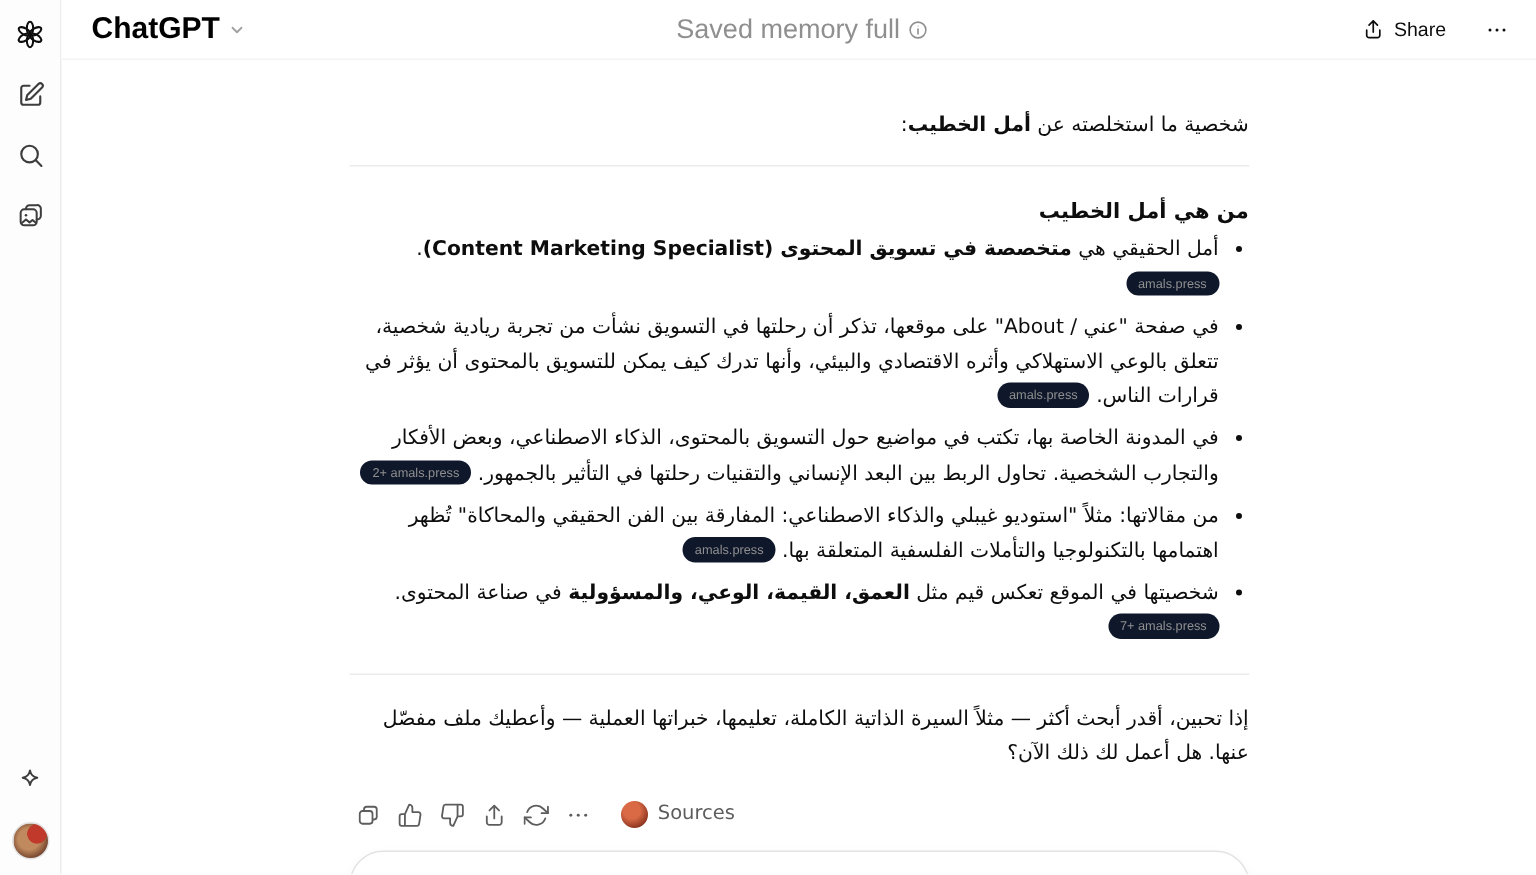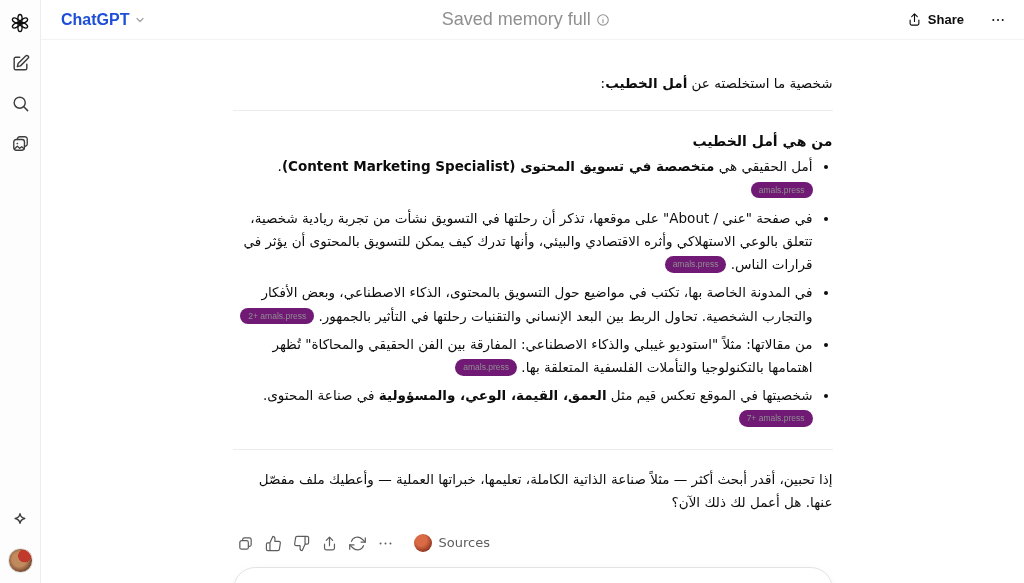--- a/index.html
+++ b/index.html
@@ -30,24 +30,24 @@
   }
 
   
   .main { flex:1; display:flex; flex-direction:column; height:100%; min-width:0; }
 
   .topbar {
     height:40px; flex:0 0 40px; display:flex; align-items:center;
     padding:0 14px 0 14px; border-bottom:1px solid #f3f3f3; background:#fff;
   }
   .model-btn { display:flex; align-items:center; gap:5px; cursor:pointer; padding:4px 6px; border-radius:8px;}
-  .model-name { font-size:16px; font-weight:700; color:#1d4ed8; }
+  .model-name { font-size:20px; font-weight:700; color:#000000; }
   .topbar-center { flex:1; display:flex; align-items:center; justify-content:center; gap:5px;
     font-size:18px; color:#8f8f8f; }
-  .topbar-right { display:flex; align-items:center; gap:14px;font-weight:bold; }
+  .topbar-right { display:flex; align-items:center; gap:14px; }
   .share-btn { display:flex; align-items:center; gap:6px; font-size:13px; color:#0d0d0d;
     padding:5px 8px; border-radius:8px; cursor:pointer; }
   .more-btn { display:flex; align-items:center; cursor:pointer; padding:4px; border-radius:8px;}
 
   
   .scroll { flex:1; display:flex; flex-direction:column; overflow:hidden; }
   .col { width:600px; margin:0 auto; }
   .message {
     direction:rtl; text-align:right;
     font-family:"DejaVu Sans","Liberation Sans",sans-serif;
@@ -57,21 +57,21 @@
   .message b { font-weight:700; }
   .divider { border:none; border-top:1px solid #ececec; margin:15px 0; }
   .msg-heading {
     font-size:14px; font-weight:700; margin:18px 0 0;
     font-family:"DejaVu Sans","Liberation Sans",sans-serif;
   }
   ul.bullets { list-style:disc; padding:0 20px 0 0; margin:2px 0 0; }
   ul.bullets li { margin-bottom:5px; }
   .badge {
     display:inline-block; direction:ltr; unicode-bidi:isolate;
-    background:#701a75; color:#8f8f8f;
+    background:#0f172a; color:#8f8f8f;
     font-family:"Liberation Sans",sans-serif;
     font-size:8.5px; line-height:1; padding:4px 8px; border-radius:10px;
     vertical-align:2px; cursor:pointer; white-space:nowrap;
   }
   .closing { margin-top:2px; }
 
   .actions { direction:ltr; display:flex; align-items:center; gap:2px; margin-top:14px; }
   .act { width:26px; height:26px; display:flex; align-items:center; justify-content:center;
     border-radius:6px; cursor:pointer; color:#5d5d5d; }
   .sources-chip { display:flex; align-items:center; gap:7px; margin-left:8px;
@@ -180,21 +180,21 @@
         <hr class="divider">
         <h2 class="msg-heading">من هي أمل الخطيب</h2>
         <ul class="bullets">
             <li><span>أمل الحقيقي هي </span><b>متخصصة في تسويق المحتوى (Content Marketing Specialist)</b><span>.</span> <span class="badge" dir="ltr">amals.press</span></li>
             <li><span>في صفحة "عني / About" على موقعها، تذكر أن رحلتها في التسويق نشأت من تجربة ريادية شخصية، تتعلق بالوعي الاستهلاكي وأثره الاقتصادي والبيئي، وأنها تدرك كيف يمكن للتسويق بالمحتوى أن يؤثر في قرارات الناس.</span> <span class="badge" dir="ltr">amals.press</span></li>
             <li><span>في المدونة الخاصة بها، تكتب في مواضيع حول التسويق بالمحتوى، الذكاء الاصطناعي، وبعض الأفكار والتجارب الشخصية. تحاول الربط بين البعد الإنساني والتقنيات رحلتها في التأثير بالجمهور.</span> <span class="badge" dir="ltr">2+ amals.press</span></li>
             <li><span>من مقالاتها: مثلاً "استوديو غيبلي والذكاء الاصطناعي: المفارقة بين الفن الحقيقي والمحاكاة" تُظهر اهتمامها بالتكنولوجيا والتأملات الفلسفية المتعلقة بها.</span> <span class="badge" dir="ltr">amals.press</span></li>
             <li><span>شخصيتها في الموقع تعكس قيم مثل </span><b>العمق، القيمة، الوعي، والمسؤولية</b><span> في صناعة المحتوى.</span> <span class="badge" dir="ltr">7+ amals.press</span></li>
           </ul>
         <hr class="divider" style="margin-top:18px; margin-bottom:18px;">
-        <p class="closing">إذا تحبين، أقدر أبحث أكثر — مثلاً صناعة الذاتية الكاملة، تعليمها، خبراتها العملية — وأعطيك ملف مفصّل عنها. هل أعمل لك ذلك الآن؟</p>
+        <p class="closing">إذا تحبين، أقدر أبحث أكثر — مثلاً السيرة الذاتية الكاملة، تعليمها، خبراتها العملية — وأعطيك ملف مفصّل عنها. هل أعمل لك ذلك الآن؟</p>
 
         <div class="actions">
           <div class="act">
             <svg width="17" height="17" viewBox="0 0 24 24" fill="none" stroke="currentColor" stroke-width="1.7" stroke-linejoin="round">
               <rect x="4" y="8" width="12" height="12" rx="2.5"></rect>
               <path d="M8 8V6.5A2.5 2.5 0 0 1 10.5 4h7A2.5 2.5 0 0 1 20 6.5v7a2.5 2.5 0 0 1-2.5 2.5H16"></path>
             </svg>
           </div>
           <div class="act">
             <svg width="17" height="17" viewBox="0 0 24 24" fill="none" stroke="currentColor" stroke-width="1.7" stroke-linecap="round" stroke-linejoin="round">

